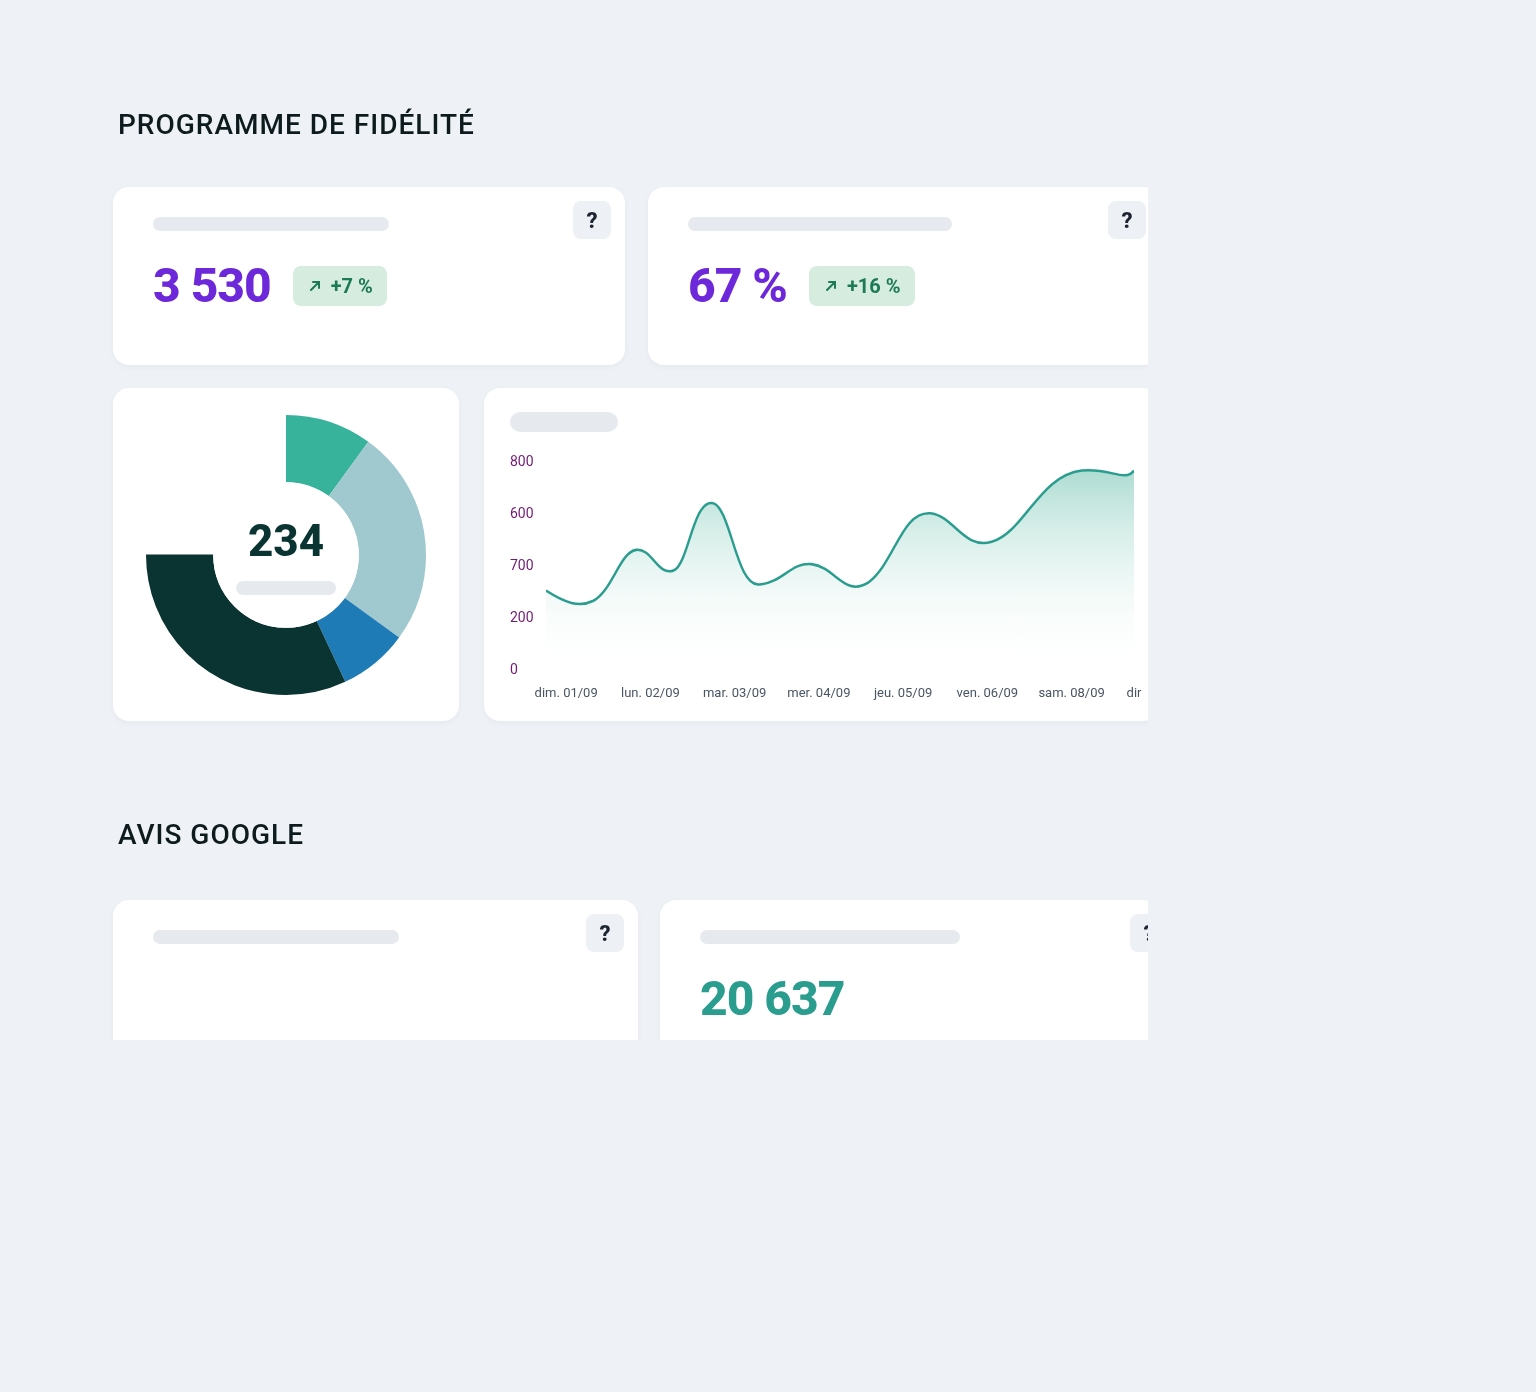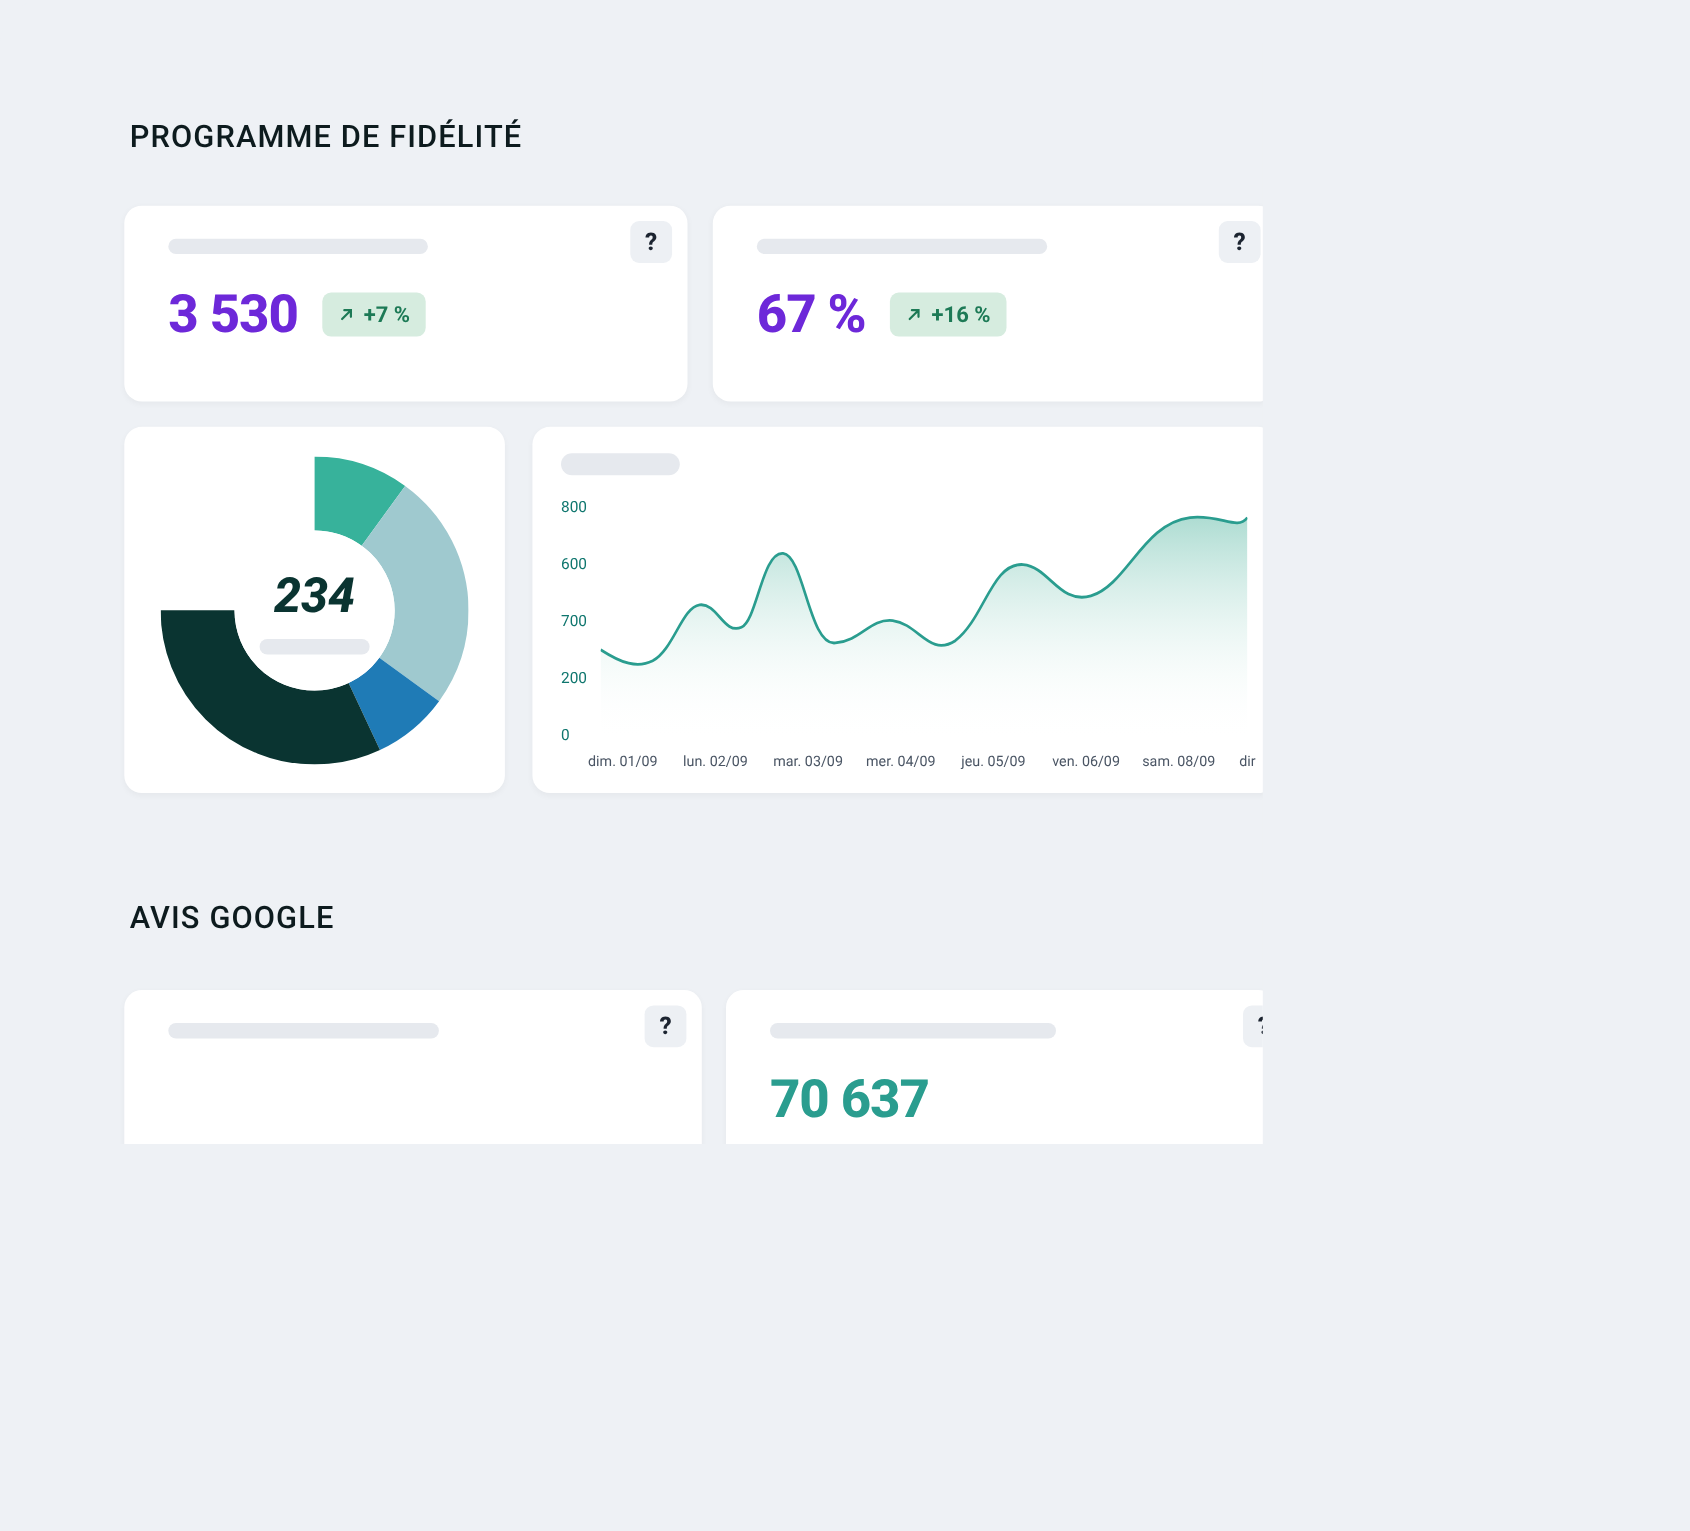--- a/index.html
+++ b/index.html
@@ -71,33 +71,33 @@
 
     
     .c1 { left: 113px; top: 187px; width: 512px; height: 178px; }
     .c2 { left: 648px; top: 187px; width: 512px; height: 178px; }
     .c3 { left: 113px; top: 388px; width: 346px; height: 333px; padding: 20px; display:flex; align-items:center; justify-content:center; }
     .c4 { left: 484px; top: 388px; width: 676px; height: 333px; padding: 24px 26px; }
     .c5 { left: 113px; top: 900px; width: 525px; height: 178px; }
     .c6 { left: 660px; top: 900px; width: 500px; height: 178px; }
 
     
-    .donut-wrap { position: relative; width: 280px; height: 280px; font-style: italic; }
+    .donut-wrap { position: relative; width: 280px; height: 280px; }
     .donut-center {
       position: absolute; inset: 0;
       display: flex; flex-direction: column; align-items: center; justify-content: center;
       gap: 14px;
     }
     .donut-center .val { font-size: 44px; font-weight: 800; color: #0a3431; }
     .donut-center .ph { width: 100px; height: 14px; background: #e6e9ee; border-radius: 8px; }
 
     
     .c4 .ph-title { width: 108px; height: 20px; background: #e6e9ee; border-radius: 10px; margin-bottom: 8px; }
     .chartbox { position: relative; width: 100%; height: 260px; }
-    .ylab { position: absolute; left: 0; font-size: 14px; color: #0f766e; transform: translateY(-50%); }
+    .ylab { position: absolute; left: 0; font-size: 14px; color: #701a75; transform: translateY(-50%); }
     .xlab { position: absolute; bottom: 0; font-size: 13px; color: #4a5564; transform: translateX(-50%); white-space: nowrap; }
 
     .metric-value.green { color: #2a9d8f; }
   </style>
 </head>
 <body>
 
 <div class="canvas">
 
   <div class="section-title title1">PROGRAMME DE FIDÉLITÉ</div>
@@ -195,17 +195,17 @@
       </div>
     <div class="placeholder" style="width:246px"></div>
   </div>
 
   <div class="card c6">
     <div class="card-help" style="right:-8px">
         <span>?</span>
       </div>
     <div class="placeholder" style="width:260px"></div>
     <div class="metric-row">
-      <div class="metric-value green">70 637</div>
+      <div class="metric-value green">20 637</div>
     </div>
   </div>
 
 </div>
 
 </body></html>

